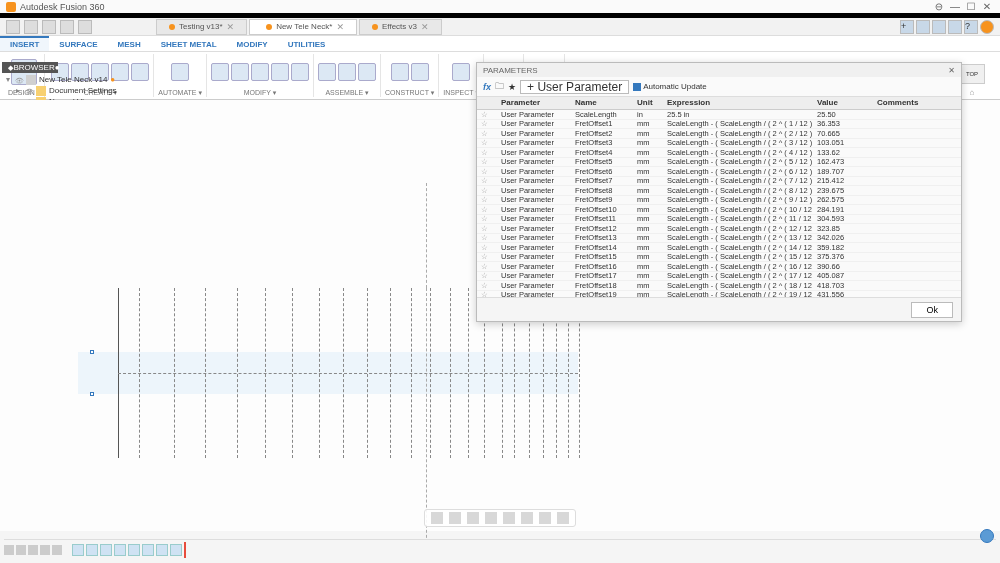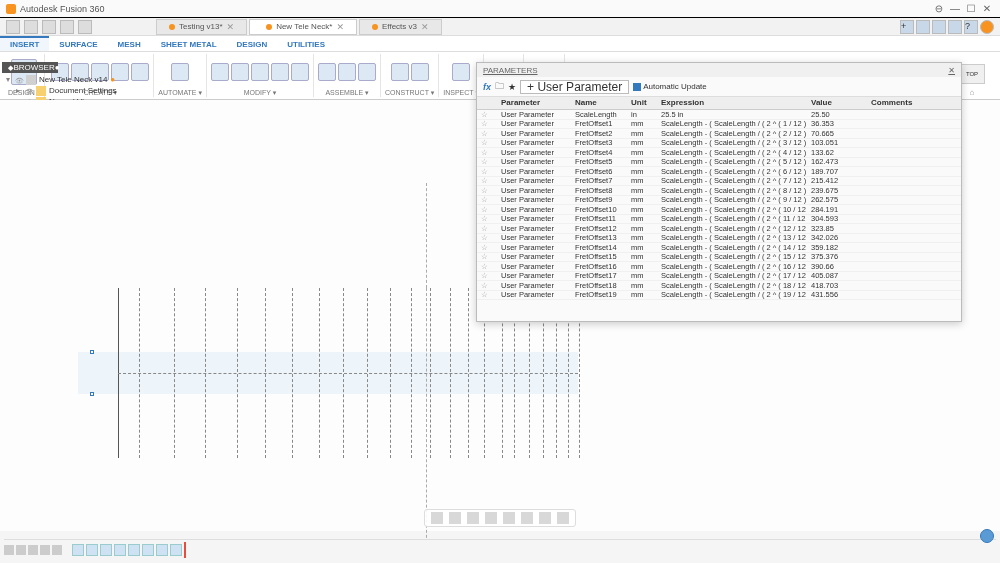--- a/index.html
+++ b/index.html
@@ -1,19 +1,19 @@
 <!DOCTYPE html>
 <html><head>
 <meta charset="utf-8">
 <style>
   * { box-sizing: border-box; margin: 0; padding: 0; font-family: Arial, sans-serif; }
   body { width: 1000px; height: 563px; background: #f5f5f5; font-size: 9px; color: #333; overflow: hidden; position: relative; }
 
   
-  .titlebar { height: 18px; background: #fafafa; display: flex; align-items: center; padding: 0 6px; border-bottom: 1px solid #000000; }
+  .titlebar { height: 18px; background: #fafafa; display: flex; align-items: center; padding: 0 6px; border-bottom: 5px solid #000000; }
   .titlebar-left { display: flex; align-items: center; gap: 4px; }
   .app-icon { width: 10px; height: 10px; background: #f7931e; border-radius: 2px; }
   .titlebar-title { font-size: 9px; color: #555; }
   .titlebar-right { margin-left: auto; display: flex; gap: 2px; }
   .titlebar-right span { width: 14px; height: 14px; display: flex; align-items: center; justify-content: center; font-size: 10px; color: #666; }
 
   
   .qat { height: 18px; background: #f2f2f2; display: flex; align-items: center; padding: 0 6px; gap: 4px; border-bottom: 1px solid #ddd; }
   .qat .sq { width: 14px; height: 14px; background: #ddd; border: 1px solid #bbb; }
   .qat .filetabs { display: flex; margin-left: 60px; gap: 2px; height: 100%; align-items: center; }
@@ -70,30 +70,30 @@
   .bottom-tb .ic { width: 12px; height: 12px; background: #d8d8d8; }
 
   
   .timeline { position: absolute; left: 4px; right: 4px; bottom: 4px; height: 20px; display: flex; align-items: center; gap: 2px; background: #f5f5f5; border-top:1px solid #ddd;}
   .timeline .pc { width: 10px; height: 10px; background: #ccc; }
   .timeline .feat { width: 12px; height: 12px; background: #cfe2f3; border:1px solid #9cc; }
   .timeline-cursor { width: 2px; height: 16px; background: #e74c3c; }
 
   
   .dialog { position: absolute; left: 476px; top: 62px; width: 486px; height: 260px; background: #fafafa; border: 1px solid #bbb; box-shadow: 0 2px 8px rgba(0,0,0,0.2); display: flex; flex-direction: column; }
-  .dlg-title { height: 14px; background: #f0f0f0; padding: 1px 6px; font-size: 8px; color: #666; display:flex; justify-content:space-between; align-items:center;text-decoration:underline;}
+  .dlg-title { height: 14px; background: #f0f0f0; padding: 1px 6px; font-size: 8px; color: #666; display:flex; justify-content:space-between; align-items:center;}
   .dlg-toolbar { height: 20px; display: flex; align-items: center; gap: 4px; padding: 2px 6px; border-bottom: 1px solid #ddd; }
   .dlg-toolbar input { flex: 1; height: 14px; font-size: 8px; padding: 0 4px; border: 1px solid #ccc; background: #fff; }
   .dlg-btn { height: 14px; padding: 0 6px; font-size: 12px; background: #fff; border: 1px solid #bbb; display:flex; align-items:center; gap:3px;}
   .dlg-chk { display:flex; align-items:center; gap:2px; font-size:8px;}
   .dlg-chk .box { width:8px; height:8px; background:#3478bd; }
   .param-table { flex: 1; overflow: hidden; }
   .phead { display: flex; background: #eee; border-bottom: 1px solid #ccc; height: 13px; font-size: 8px; font-weight: bold; }
   .phead div, .prow div { padding: 1px 4px; overflow: hidden; white-space: nowrap; }
-  .col-fav { width: 20px; } .col-param { width: 74px; } .col-name { width: 56px; } .col-unit { width: 30px; } .col-expr { width: 150px; } .col-value { width: 60px; } .col-comm { flex: 1; }
+  .col-fav { width: 20px; } .col-param { width: 74px; } .col-name { width: 56px; } .col-unit { width: 30px; margin-left: 6px; } .col-expr { width: 150px; } .col-value { width: 60px; } .col-comm { flex: 1; }
   .prow { display: flex; height: 9.5px; font-size: 7.5px; border-bottom: 1px solid #f0f0f0; align-items:center;}
   .prow .star { color: #999; }
   .dlg-footer { height: 24px; display: flex; justify-content: flex-end; align-items: center; padding: 0 8px; border-top: 1px solid #ddd; background:#f5f5f5;}
   .ok-btn { padding: 2px 14px; font-size: 9px; background: #fff; border: 1px solid #bbb; }
 
   .identity { position:absolute; right:6px; bottom:20px; width:14px; height:14px; border-radius:50%; background:#5b9bd5; border:1px solid #3478bd;}
 </style>
 </head>
 <body>
 
@@ -141,21 +141,21 @@
     <div class="sq">?</div>
     <div class="sq" style="border-radius:50%; background:#f7931e"></div>
   </div>
 </div>
 
 <div class="menurow" id="workspaces">
     <div class="worktab active">INSERT</div>
     <div class="worktab">SURFACE</div>
     <div class="worktab">MESH</div>
     <div class="worktab">SHEET METAL</div>
-    <div class="worktab">DESIGN</div>
+    <div class="worktab">MODIFY</div>
     <div class="worktab">UTILITIES</div>
   </div>
 
 <div class="ribbon">
   <div class="ribbon-group">
     <div class="ribbon-icons">
         <div class="ric big"></div>
       </div>
     <div class="ribbon-lbl">DESIGN ▾</div>
   </div>
@@ -599,20 +599,23 @@
           <div class="col-param">User Parameter</div>
           <div class="col-name">FretOffset19</div>
           <div class="col-unit">mm</div>
           <div class="col-expr">ScaleLength - ( ScaleLength / ( 2 ^ ( 19 / 12 ) ) )</div>
           <div class="col-value">431.556</div>
           <div class="col-comm"></div>
         </div>
       </div>
 
   </div>
+  <div class="dlg-footer">
+    <button class="ok-btn">Ok</button>
+  </div>
 </div>
 
 <div class="bottom-tb">
   <div class="ic"></div>
   <div class="ic"></div>
   <div class="ic"></div>
   <div class="ic"></div>
   <div class="ic"></div>
   <div class="ic"></div>
   <div class="ic"></div>

